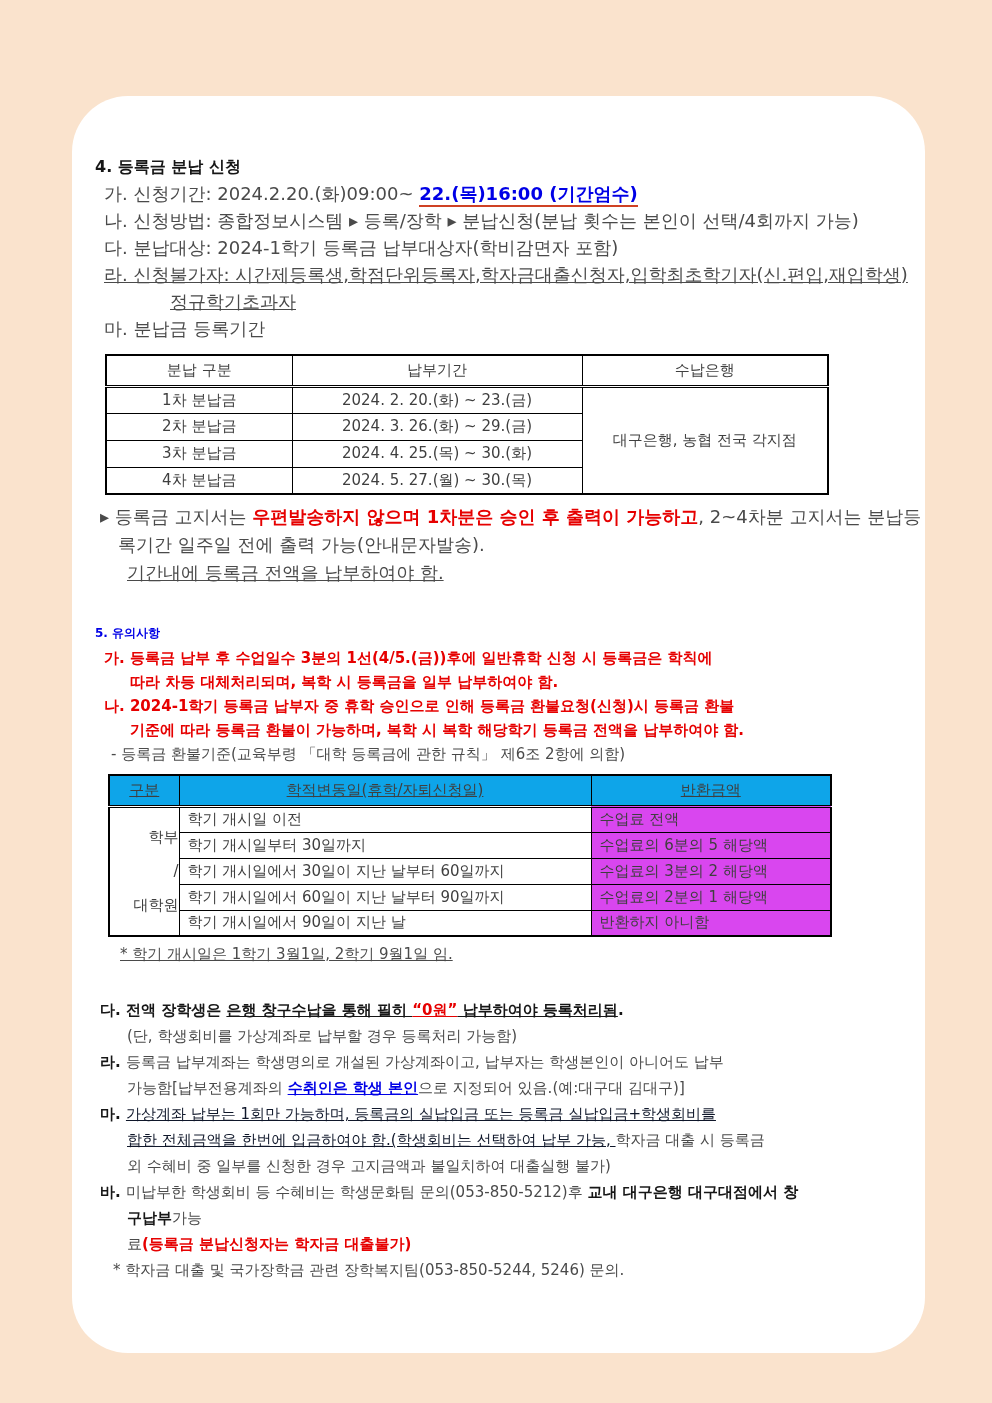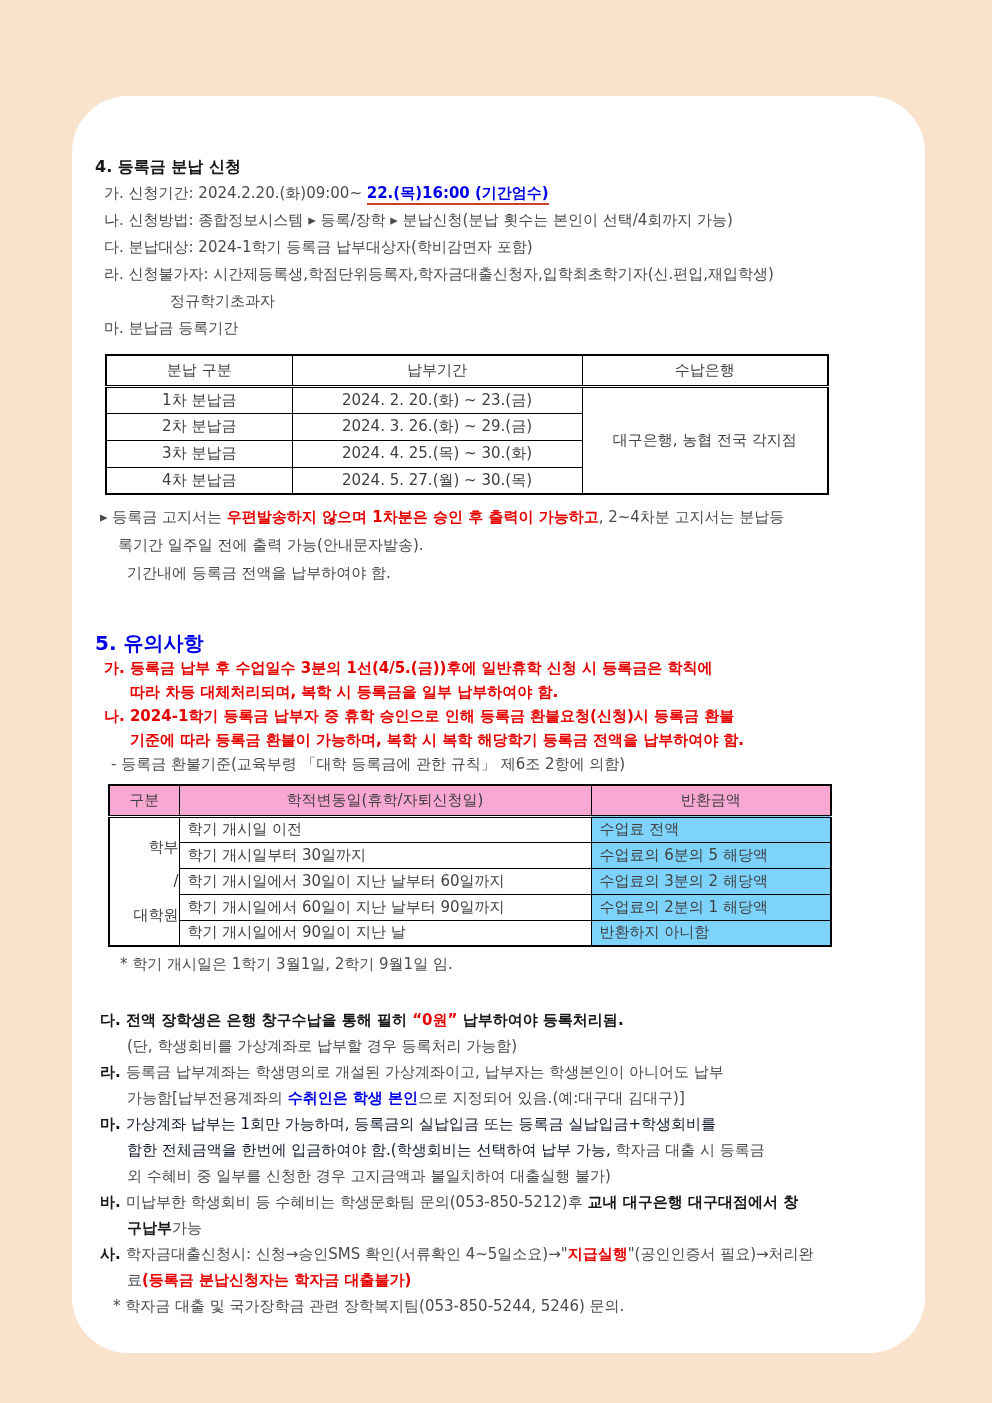--- a/index.html
+++ b/index.html
@@ -14,46 +14,46 @@
     background:#ffffff; border-radius:56px;
     padding:52px 28px 0 23px;
     overflow:hidden;
   }
   
   .t   { color:#4a4a4a; }
   .bk  { color:#161616; font-weight:bold; }
   .red { color:#e60000; font-weight:bold; }
   .blu { color:#0f172a; }
   .blub{ color:#0000e6; font-weight:bold; }
-  .u   { }
+  .u   { text-decoration:underline; }
   .ured{ border-bottom:2px solid #cf4124; padding-bottom:1px; }
   
-  .ln   { font-size:15px; line-height:27px; color:#4a4a4a; white-space:nowrap; }
+  .ln   { font-size:18px; line-height:27px; color:#4a4a4a; white-space:nowrap; }
   .ln5  { font-size:15px; line-height:24px; white-space:nowrap; }
   .lnb  { font-size:15px; line-height:26px; color:#4a4a4a; white-space:nowrap; }
   .sec-title  { font-size:16px; font-weight:bold; color:#161616; line-height:26px; margin-top:6px; }
-  .sec5-title { font-size:20px; font-weight:bold; color:#0000e6; line-height:26px;margin-top:10px; }
+  .sec5-title { font-size:12px; font-weight:bold; color:#0000e6; line-height:26px; }
   .ind1 { margin-left:9px; }
   .ind2 { margin-left:32px; }
   .ind3 { margin-left:75px; }
   .ind4 { margin-left:35px; }
   .ind5 { margin-left:16px; }
   .ind6 { margin-left:25px; }
   .ind7 { margin-left:18px; }
   
   table.tbl { border-collapse:collapse; border:2px solid #000; table-layout:fixed; }
   table.tbl th, table.tbl td { border:1px solid #000; font-size:15px; color:#3f3f3f; font-weight:normal; }
   table.tbl thead th { border-bottom:3px double #000; text-align:center; height:31px; }
   .tbl1 { width:722px; margin:12px 0 8px 10px; }
   .tbl1 tbody td { height:27px; text-align:center; }
   .tbl2 { width:722px; margin:8px 0 4px 13px; }
-  .tbl2 thead th { background:#f9a8d4; height:29px; }
+  .tbl2 thead th { background:#0ea5e9; height:29px;text-decoration:underline; }
   .tbl2 tbody td { height:26px; text-align:left; padding-left:8px; }
   .tbl2 td.grp { text-align:center; padding-left:0; }
-  .tbl2 td.amt { background:#7dd3fc; }
+  .tbl2 td.amt { background:#d946ef; }
   .grp div { line-height:34px;text-align:right; }  .gap2 { height:33px; }  .gap3 { height:30px; }
 </style>
 </head>
 <body>
 
 <div class="card">
 
   <div class="sec-title">4. 등록금 분납 신청</div>
   <div class="ln ind1">
     <span class="t">가. 신청기간: 2024.2.20.(화)09:00~ </span><span class="blub ured">22.(목)16:00 (기간엄수)</span>
@@ -181,22 +181,19 @@
   </div>
   <div class="lnb t ind2">외 수혜비 중 일부를 신청한 경우 고지금액과 불일치하여 대출실행 불가)</div>
 
   <div class="lnb" style="margin-left:5px;">
     <span class="bk">바. </span><span class="t">미납부한 학생회비 등 수혜비는 학생문화팀 문의(053-850-5212)후 </span><span class="bk">교내 대구은행 대구대점에서 창</span>
   </div>
   <div class="lnb ind2">
     <span class="bk">구납부</span><span class="t">가능</span>
   </div>
 
-  <div class="lnb" style="margin-left:5px;">
-    <span class="bk">사. </span><span class="t">학자금대출신청시: 신청→승인SMS 확인(서류확인 4~5일소요)→"</span><span class="red">지급실행</span><span class="t">"(공인인증서 필요)→처리완</span>
-  </div>
   <div class="lnb ind2">
     <span class="t">료</span><span class="red">(등록금 분납신청자는 학자금 대출불가)</span>
   </div>
 
   <div class="lnb blu ind7">* 학자금 대출 및 국가장학금 관련 장학복지팀(053-850-5244, 5246) 문의.</div>
 
 </div>
 
 </body></html>

